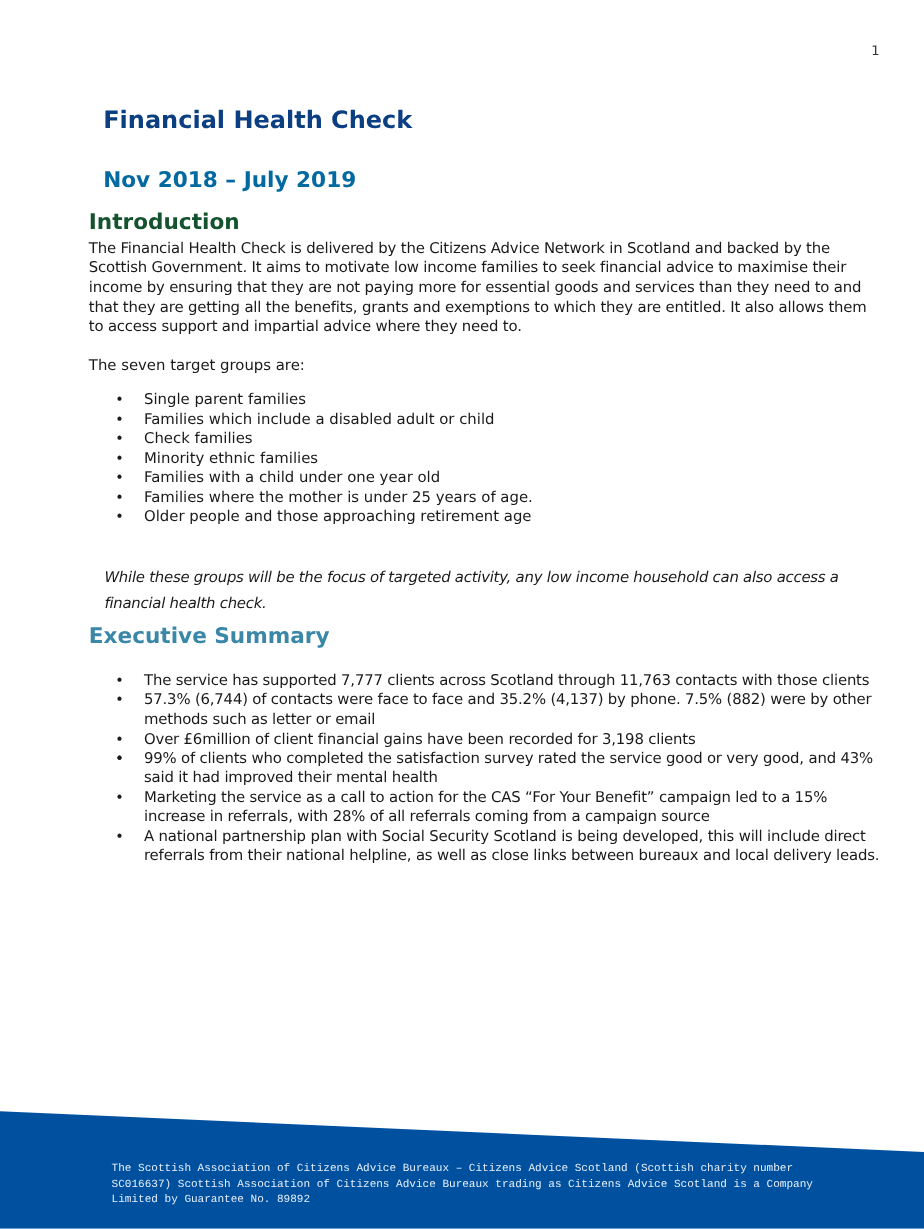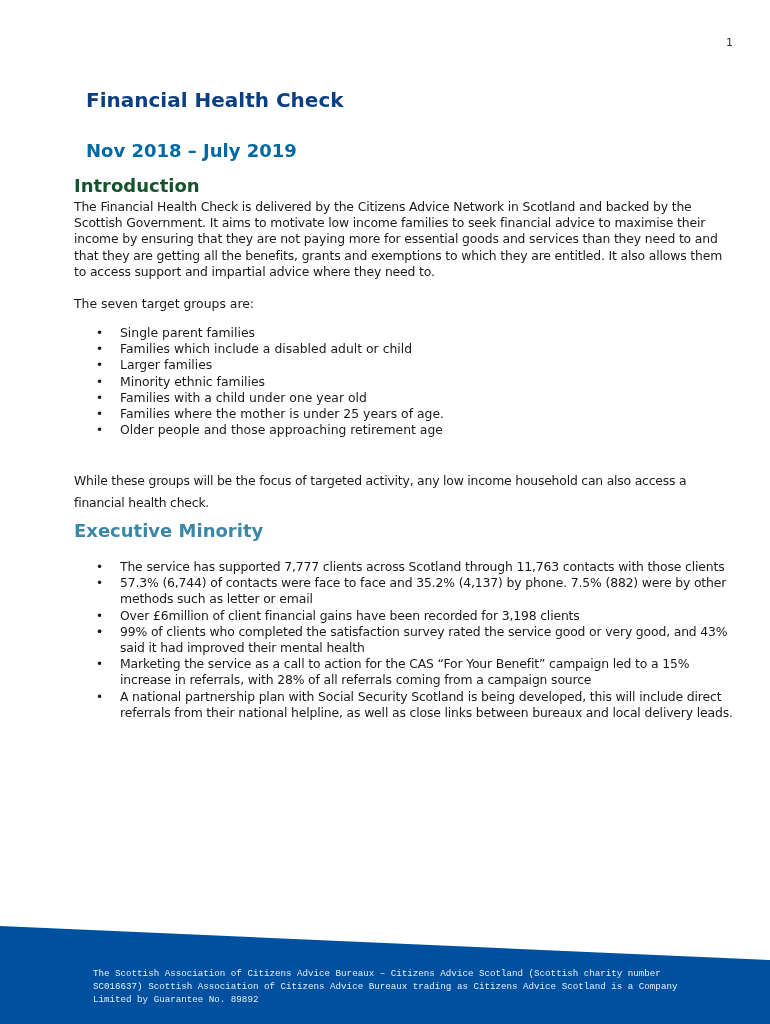--- a/index.html
+++ b/index.html
@@ -37,22 +37,22 @@
     ul { margin: 0; padding: 0; list-style: none; }
     .groups-list { position: absolute; top: 325px; left: 0; width: 640px; }
     .groups-list li, .summary-list li {
       position: relative; padding-left: 46px;
       font-size: 12.4px; line-height: 16.2px;
     }
     .bullet {
       position: absolute; left: 22px; top: 0; font-size: 12px;
     }
     .while-para {
-      position: absolute; top: 470px; left: 0; width: 660px; margin: 0;
-      font-size: 12.4px; line-height: 22px; letter-spacing: -0.2px;
+      position: absolute; top: 470px; left: 13px; width: 660px; margin: 0;
+      font-size: 12.4px; line-height: 22px; letter-spacing: -0.2px; font-style: italic;
     }
     .h-exec {
       position: absolute; top: 520px; left: 0; margin: 0;
       font-size: 18px; font-weight: bold; color: #3b87a8;
     }
     .summary-list { position: absolute; top: 559px; left: 0; width: 660px; }
     .summary-list li { letter-spacing: -0.15px; }
     .footer-band {
       position: absolute; left: 0; top: 910px; width: 770px; height: 114px;
     }
@@ -71,30 +71,30 @@
   <h1 class="title">Financial Health Check</h1>
   <h2 class="subtitle">Nov 2018 – July 2019</h2>
 
   <h2 class="h-intro">Introduction</h2>
   <p class="intro-para">The Financial Health Check is delivered by the Citizens Advice Network in Scotland and backed by the Scottish Government. It aims to motivate low income families to seek financial advice to maximise their income by ensuring that they are not paying more for essential goods and services than they need to and that they are getting all the benefits, grants and exemptions to which they are entitled.  It also allows them to access support and impartial advice where they need to.</p>
 
   <p class="groups-lead">The seven target groups are:</p>
   <ul class="groups-list">
     <li><span class="bullet">•</span><span>Single parent families</span></li>
     <li><span class="bullet">•</span><span>Families which include a disabled adult or child</span></li>
-    <li><span class="bullet">•</span><span>Larger families</span></li>
+    <li><span class="bullet">•</span><span>Check families</span></li>
     <li><span class="bullet">•</span><span>Minority ethnic families</span></li>
     <li><span class="bullet">•</span><span>Families with a child under one year old</span></li>
     <li><span class="bullet">•</span><span>Families where the mother is under 25 years of age.</span></li>
     <li><span class="bullet">•</span><span>Older people and those approaching retirement age</span></li>
   </ul>
 
   <p class="while-para">While these groups will be the focus of targeted activity, any low income household can also access a financial health check.</p>
 
-  <h2 class="h-exec">Executive Minority</h2>
+  <h2 class="h-exec">Executive Summary</h2>
   <ul class="summary-list">
     <li><span class="bullet">•</span><span>The service has supported 7,777 clients across Scotland through 11,763 contacts with those clients</span></li>
     <li><span class="bullet">•</span><span>57.3% (6,744) of contacts were face to face and 35.2% (4,137) by phone. 7.5% (882) were by other methods such as letter or email</span></li>
     <li><span class="bullet">•</span><span>Over £6million of client financial gains have been recorded for 3,198 clients</span></li>
     <li><span class="bullet">•</span></li>
     <li><span class="bullet">•</span><span>99% of clients who completed the satisfaction survey rated the service good or very good, and 43% said it had improved their mental health</span></li>
     <li><span class="bullet">•</span><span>Marketing the service as a call to action for the CAS “For Your Benefit” campaign led to a 15% increase in referrals, with 28% of all referrals coming from a campaign source</span></li>
     <li><span class="bullet">•</span><span>A national partnership plan with Social Security Scotland is being developed, this will include direct referrals from their national helpline, as well as close links between bureaux and local delivery leads.</span></li>
   </ul>
 </div>

